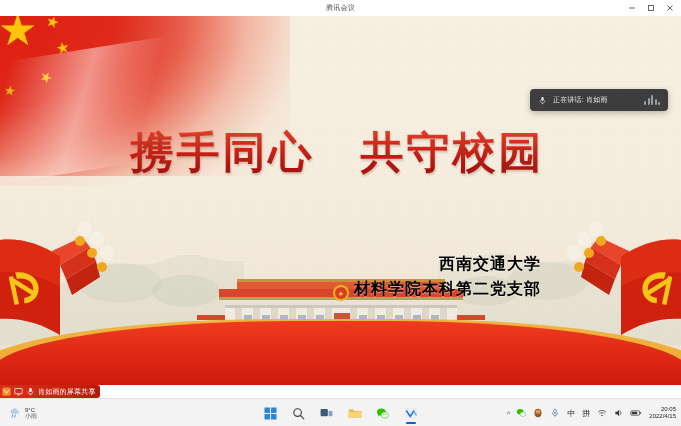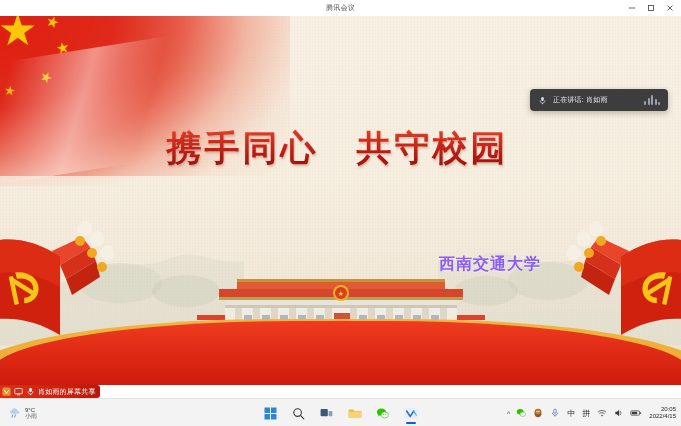--- a/index.html
+++ b/index.html
@@ -60,28 +60,28 @@
     background:linear-gradient(180deg,#ef3b1e 0%,#cf1b0c 60%,#b3100a 100%);
     border-radius:50% 50% 0 0/60px 60px;}
 
   
   .party{position:absolute;bottom:18px;width:150px;height:150px;}
   .party.left{left:-14px;}
   .party.right{right:-14px;transform:scaleX(-1);}
 
   
   .headline{position:absolute;left:0;top:112px;width:675px;text-align:center;
-    font-size:35px;font-weight:bold;letter-spacing:3px;line-height:1.15;
+    font-size:43px;font-weight:bold;letter-spacing:3px;line-height:1.15;
     font-family:"DejaVu Sans","Liberation Sans",sans-serif;
     background:linear-gradient(180deg,#f0432b 0%,#e02216 38%,#c00f0a 72%,#a50b08 100%);
     -webkit-background-clip:text;background-clip:text;color:transparent;
     text-shadow:1px 2px 2px rgba(120,70,50,.25);}
 
   
-  .subblock{position:absolute;right:140px;top:236px;text-align:right;color:#8b5cf6;
+  .subblock{position:absolute;right:140px;top:236px;text-align:right;color:#000000;
     font-size:16px;line-height:1.55;font-weight:bold;letter-spacing:1px;
     font-family:"DejaVu Sans","Liberation Sans",sans-serif;
     text-shadow:0 1px 1px rgba(255,255,255,.5);}
   .subblock div{white-space:nowrap;}
 
   
   .toast{position:absolute;right:13px;top:73px;height:22px;min-width:122px;
     background:rgba(36,36,40,.88);border-radius:4px;display:flex;align-items:center;
     gap:6px;padding:0 8px;box-shadow:0 2px 6px rgba(0,0,0,.25);}
   .toast-mic{width:9px;height:9px;position:relative;flex:0 0 auto;}
@@ -277,20 +277,21 @@
         <path d="M8,4 C22,2 34,10 34,22 C34,32 26,38 18,38 L18,32 C24,32 28,28 28,22 C28,14 20,9 10,11 Z"></path>
         <rect x="4" y="8" width="5" height="32" rx="1" transform="rotate(-12 6 24)"></rect>
         <rect x="2" y="18" width="32" height="5" rx="1" transform="rotate(32 18 20)"></rect>
       </g>
     </svg>
 
     <div class="headline">携手同心　共守校园</div>
 
     <div class="subblock">
       <div>西南交通大学</div>
+      <div>材料学院本科第二党支部</div>
     </div>
 
     <div class="toast">
       <svg class="toast-mic" viewBox="0 0 12 12">
         <rect x="4.3" y="1.2" width="3.4" height="5.6" rx="1.7" fill="#d9d9dd"></rect>
         <path d="M2.8,5.8 C2.8,8.2 4.2,9.4 6,9.4 C7.8,9.4 9.2,8.2 9.2,5.8" fill="none" stroke="#d9d9dd" stroke-width="1"></path>
         <line x1="6" y1="9.4" x2="6" y2="11" stroke="#d9d9dd" stroke-width="1"></line>
       </svg>
       <span class="toast-text">正在讲话: 肖如雨</span>
       <span class="toast-wave">

